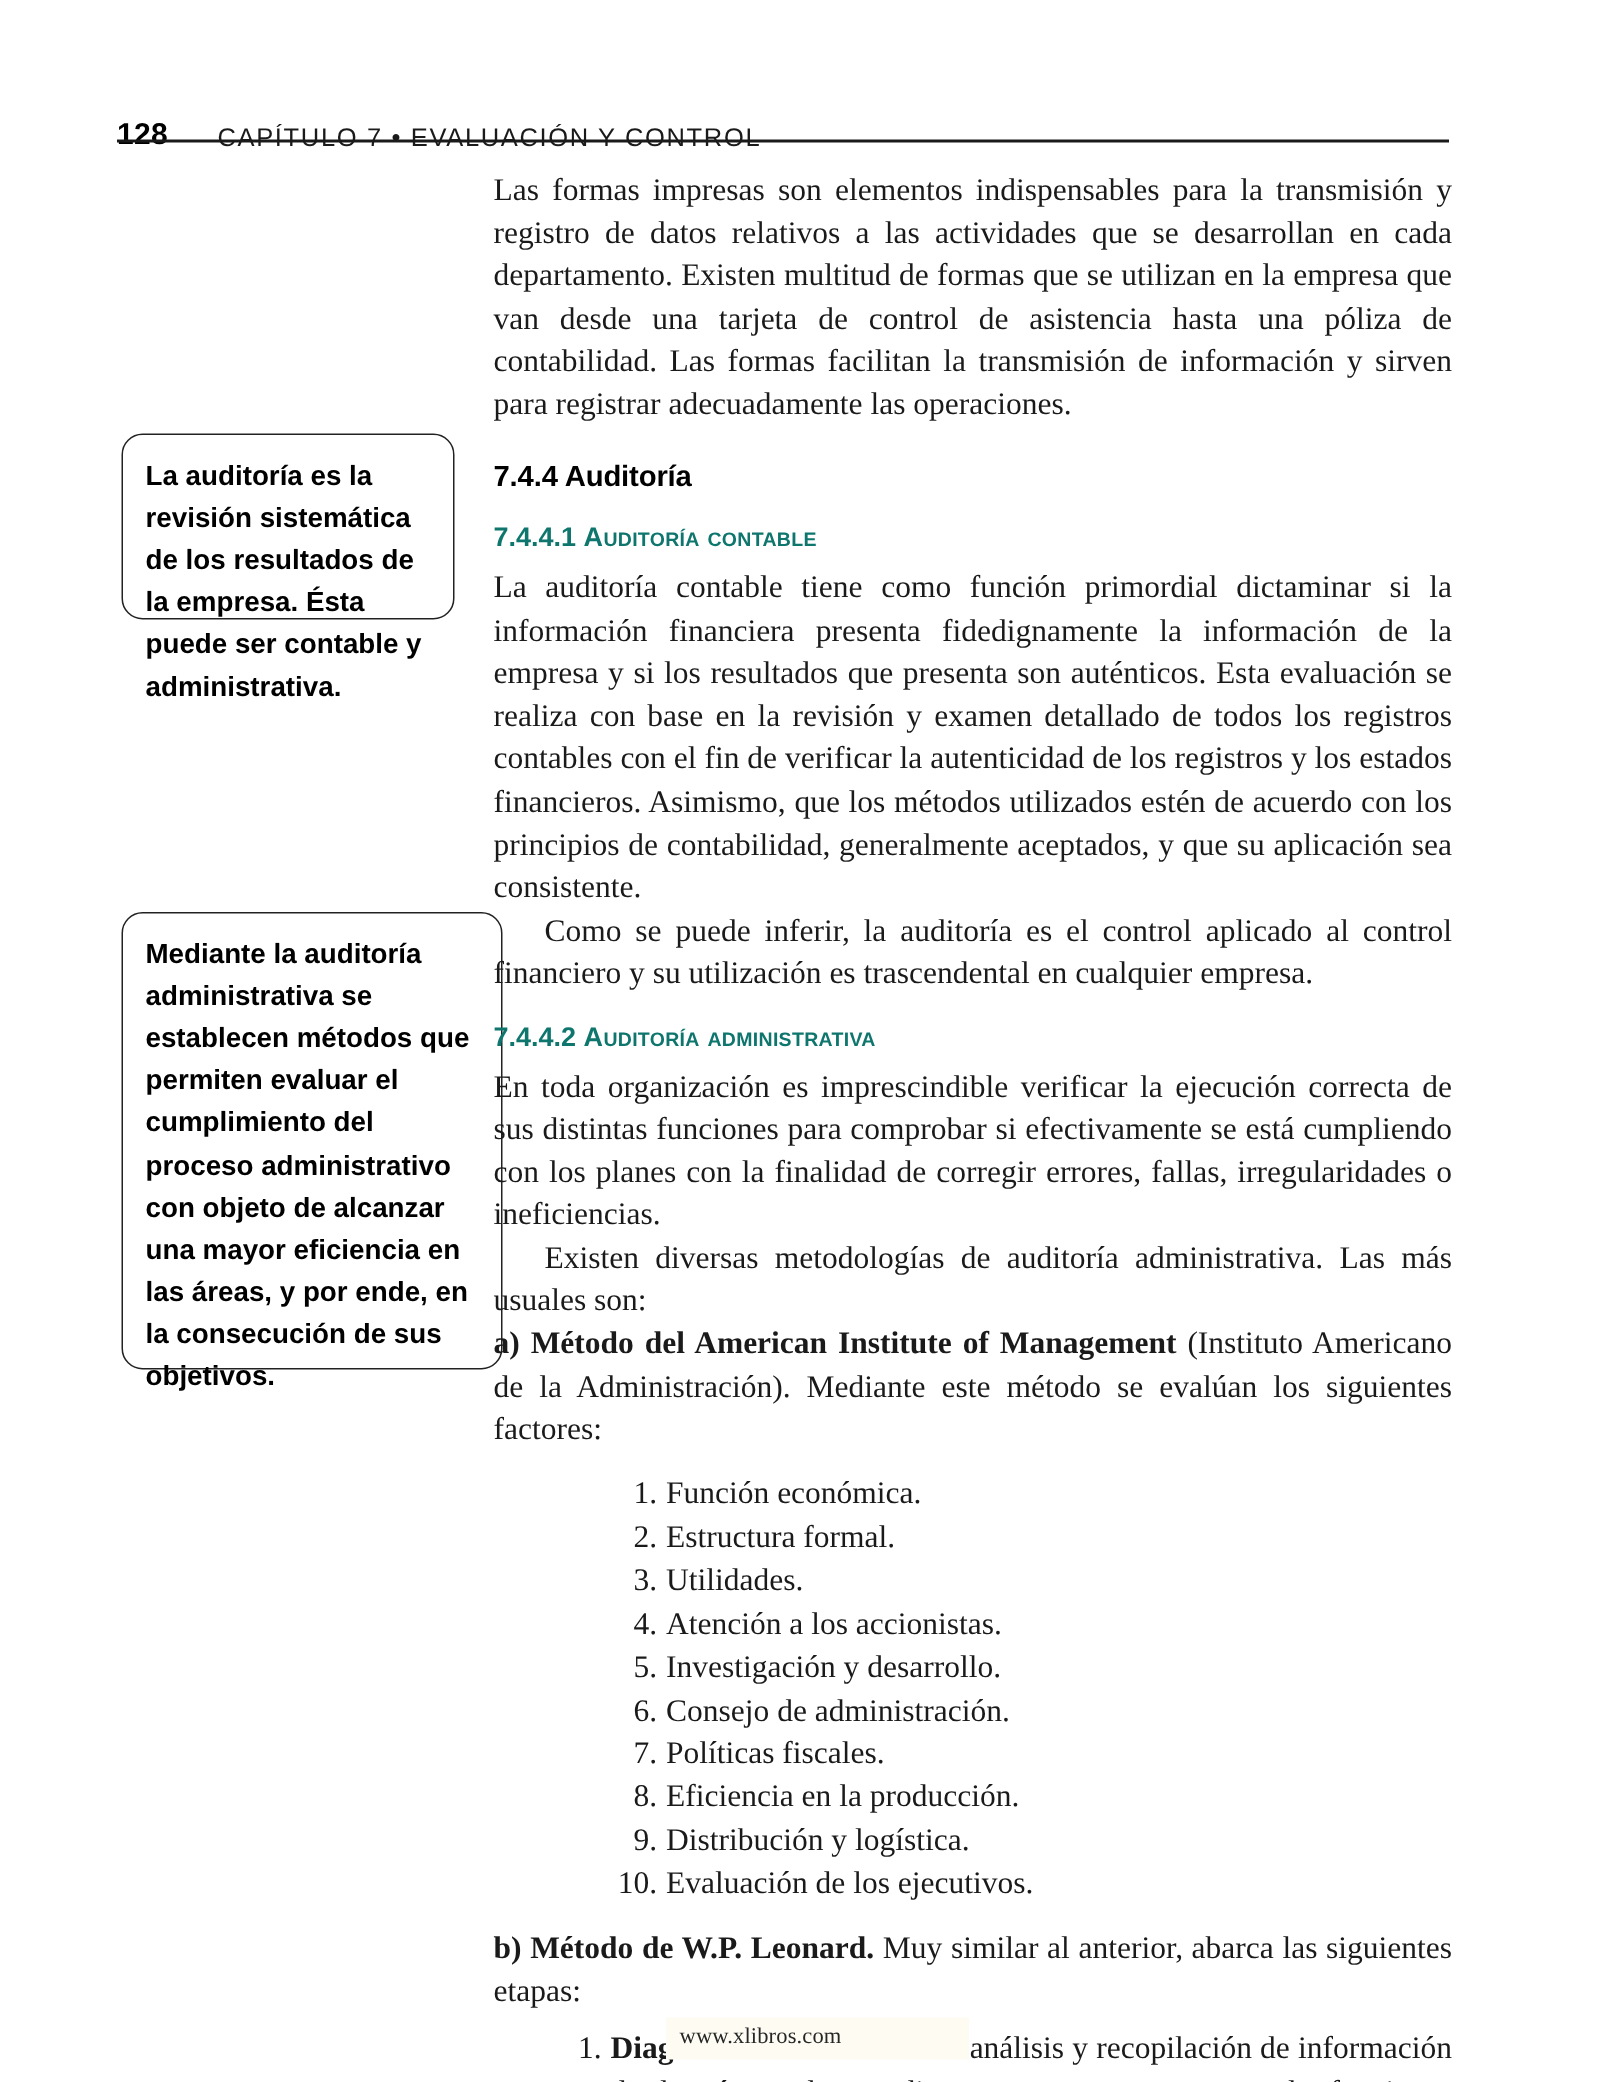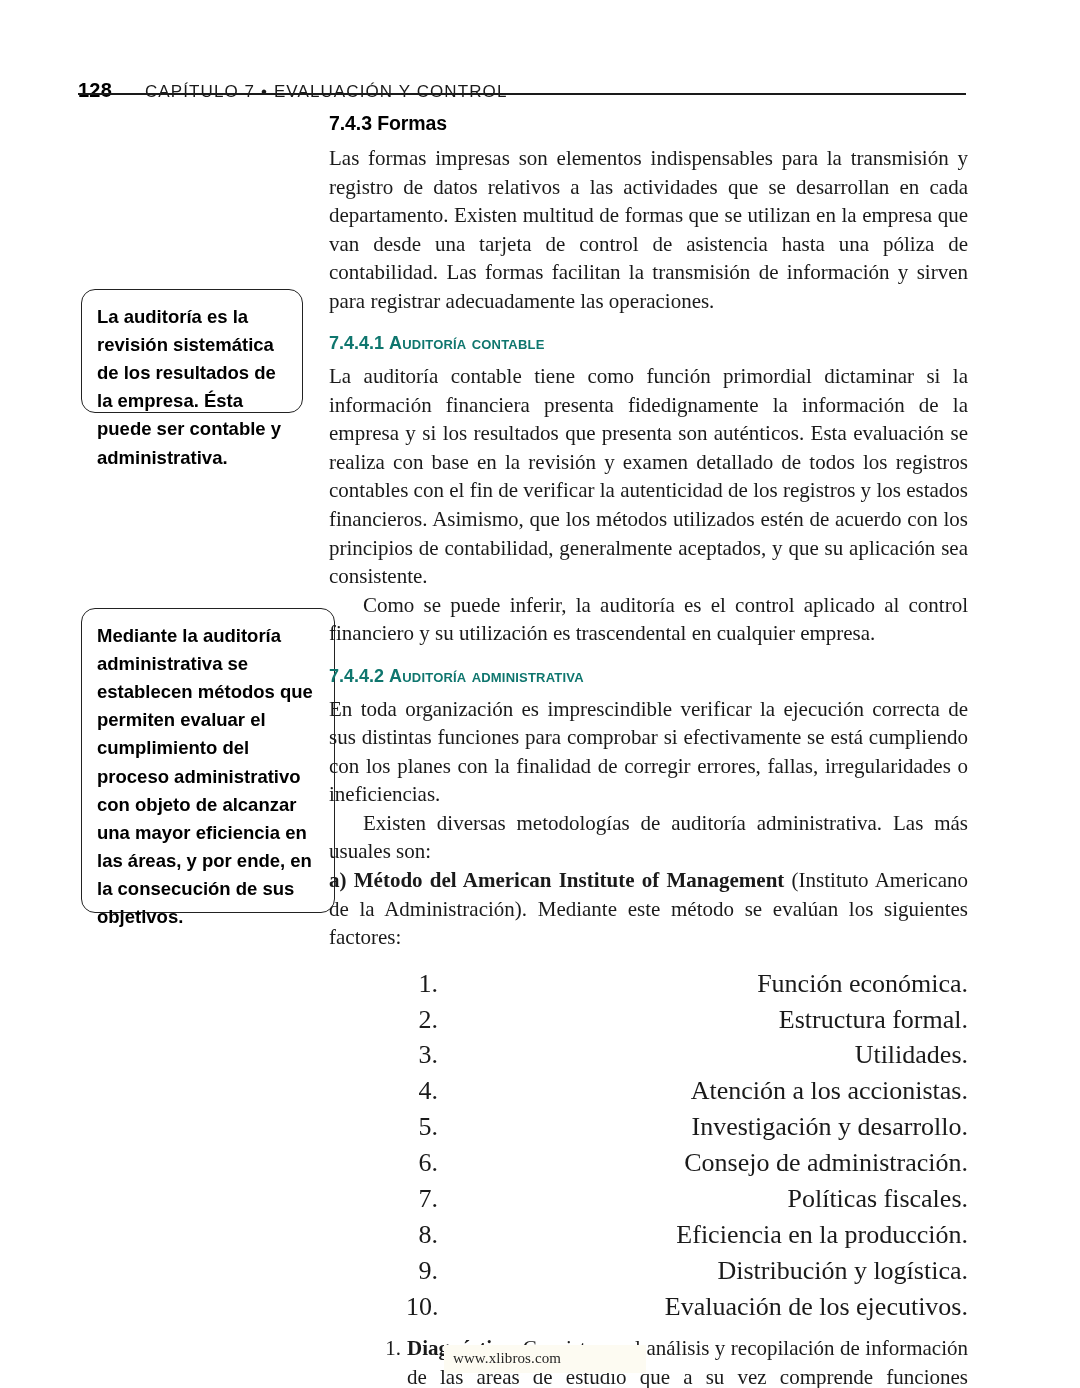--- a/index.html
+++ b/index.html
@@ -102,24 +102,24 @@
 
   
   ol.num {
     margin: 14px 0 0 0;
     padding: 0 0 0 115px;
     list-style: none;
     counter-reset: itm;
   }
   ol.num > li {
     position: relative;
-    font-size: 26px;
+    font-size: 21px;
     line-height: 1.38;
     counter-increment: itm;
-    text-align: right;
+    text-align: left;
   }
   ol.num > li::before {
     content: counter(itm) ".";
     position: absolute;
     left: -38px;
     width: 32px;
     text-align: right;
   }
 
   ol.steps {
@@ -193,23 +193,23 @@
 <div class="callout" id="callout-1">
   <span>La auditoría es la revisión sistemática de los resultados de la empresa. Ésta puede ser contable y administrativa.</span>
 </div>
 
 <div class="callout" id="callout-2">
   <span>Mediante la auditoría administrativa se establecen métodos que permiten evaluar el cumplimiento del proceso administrativo con objeto de alcanzar una mayor eficiencia en las áreas, y por ende, en la consecución de sus objetivos.</span>
 </div>
 
 <div class="column">
 
-  <h2 class="sec">7.4.3 Formas</h2>
   <p class="body">Las formas impresas son elementos indispensables para la transmisión y registro de datos relativos a las actividades que se desarrollan en cada departamento. Existen multitud de formas que se utilizan en la empresa que van desde una tarjeta de control de asistencia hasta una póliza de contabilidad. Las formas facilitan la transmisión de información y sirven para registrar adecuadamente las operaciones.</p>
 
+  <h2 class="sec gap">7.4.4 Auditoría</h2>
 
   <h3 class="subsec">
     <span>7.4.4.1</span>
     <span class="sc">Auditoría contable</span>
   </h3>
   <p class="body">La auditoría contable tiene como función primordial dictaminar si la información financiera presenta fidedignamente la información de la empresa y si los resultados que presenta son auténticos. Esta evaluación se realiza con base en la revisión y examen detallado de todos los registros contables con el fin de verificar la autenticidad de los registros y los estados financieros. Asimismo, que los métodos utilizados estén de acuerdo con los principios de contabilidad, generalmente aceptados, y que su aplicación sea consistente.</p>
   <p class="body indent">Como se puede inferir, la auditoría es el control aplicado al control financiero y su utilización es trascendental en cualquier empresa.</p>
 
   <h3 class="subsec">
     <span>7.4.4.2</span>
@@ -228,20 +228,23 @@
     <li>Utilidades.</li>
     <li>Atención a los accionistas.</li>
     <li>Investigación y desarrollo.</li>
     <li>Consejo de administración.</li>
     <li>Políticas fiscales.</li>
     <li>Eficiencia en la producción.</li>
     <li>Distribución y logística.</li>
     <li>Evaluación de los ejecutivos.</li>
   </ol>
 
+  <p class="body spaced">
+    <strong class="bd">b) Método de W.P. Leonard.</strong><span> Muy similar al anterior, abarca las siguientes etapas:</span>
+  </p>
 
   <ol class="steps">
     <li>
       <strong class="bd">Diagnóstico.</strong><span> Consiste en el análisis y recopilación de información de las áreas de estudio que a su vez comprende funciones específicas, departamentos y divisiones o áreas de la empresa en las que se estudian planes, objetivos, políticas, estructuras, sistemas y procedimientos, métodos de control, estándares y recursos.</span>
     </li>
 
   </ol>
 
 </div>
 

